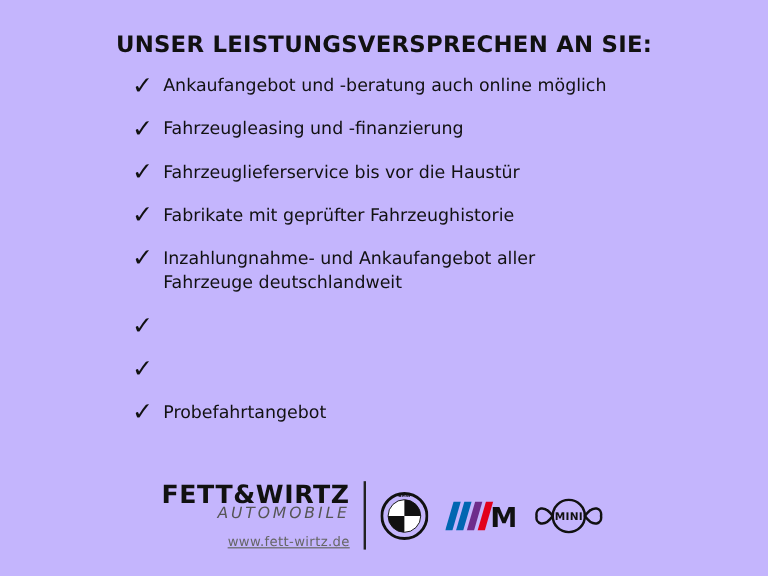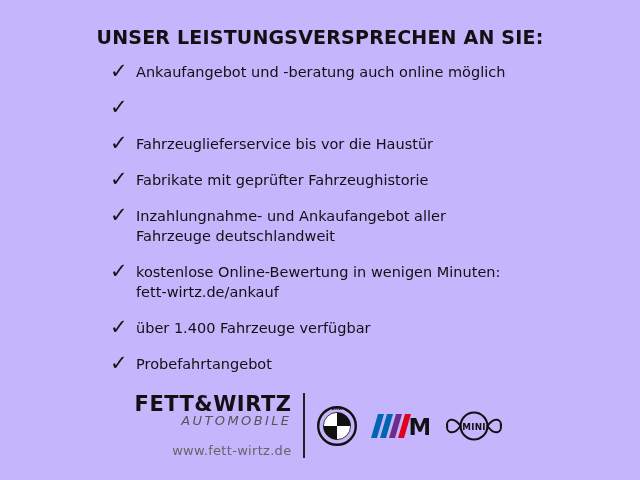--- a/index.html
+++ b/index.html
@@ -83,24 +83,25 @@
     line-height: 22px;
   }
   .brand-sub {
     font-size: 13px;
     letter-spacing: 2.4px;
     color: #555;
     line-height: 12px;
     font-style: italic;
   }
   .brand-url {
-    font-size: 13px;
+    font-size: 11px;
     color: #666;
-    margin-top: 16px;
+    margin-top: 10px;
     letter-spacing: 0.3px;
+    text-decoration: underline;
   }
   .cities {
     display: flex;
     flex-direction: column;
     font-size: 11.5px;
     font-weight: bold;
     color: #111;
     line-height: 13.5px;
     margin-right: 18px;
   }
@@ -132,47 +133,45 @@
 
   <div class="list">
 
     <div class="item">
       <span class="check">✓</span>
       <span class="item-text">Ankaufangebot und -beratung auch online möglich</span>
     </div>
 
     <div class="item">
       <span class="check">✓</span>
+      <span class="item-text">Fahrzeugleasing und -finanzierung</span>
     </div>
 
     <div class="item">
       <span class="check">✓</span>
       <span class="item-text">Fahrzeuglieferservice bis vor die Haustür</span>
     </div>
 
     <div class="item">
       <span class="check">✓</span>
       <span class="item-text">Fabrikate mit geprüfter Fahrzeughistorie</span>
     </div>
 
     <div class="item">
       <span class="check">✓</span>
       <span class="item-text">Inzahlungnahme- und Ankaufangebot aller
 Fahrzeuge deutschlandweit</span>
     </div>
 
     <div class="item">
       <span class="check">✓</span>
-      <span class="item-text">kostenlose Online-Bewertung in wenigen Minuten:
-fett-wirtz.de/ankauf</span>
-    </div>
-
-    <div class="item">
-      <span class="check">✓</span>
-      <span class="item-text">über 1.400 Fahrzeuge verfügbar</span>
+    </div>
+
+    <div class="item">
+      <span class="check">✓</span>
     </div>
 
     <div class="item">
       <span class="check">✓</span>
       <span class="item-text">Probefahrtangebot</span>
     </div>
 
   </div>
 
   <div class="footer">

